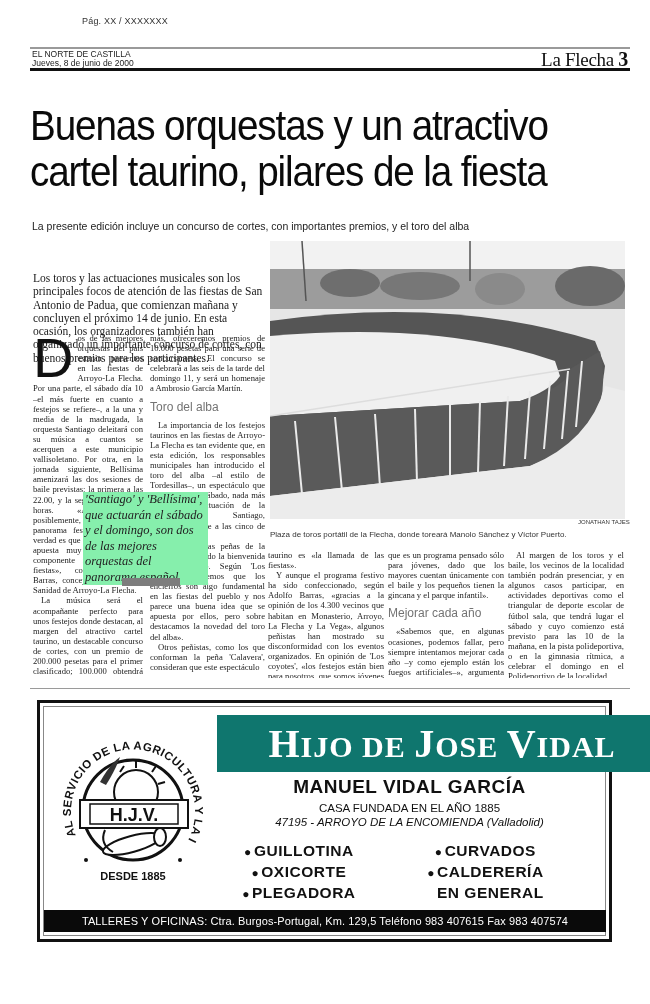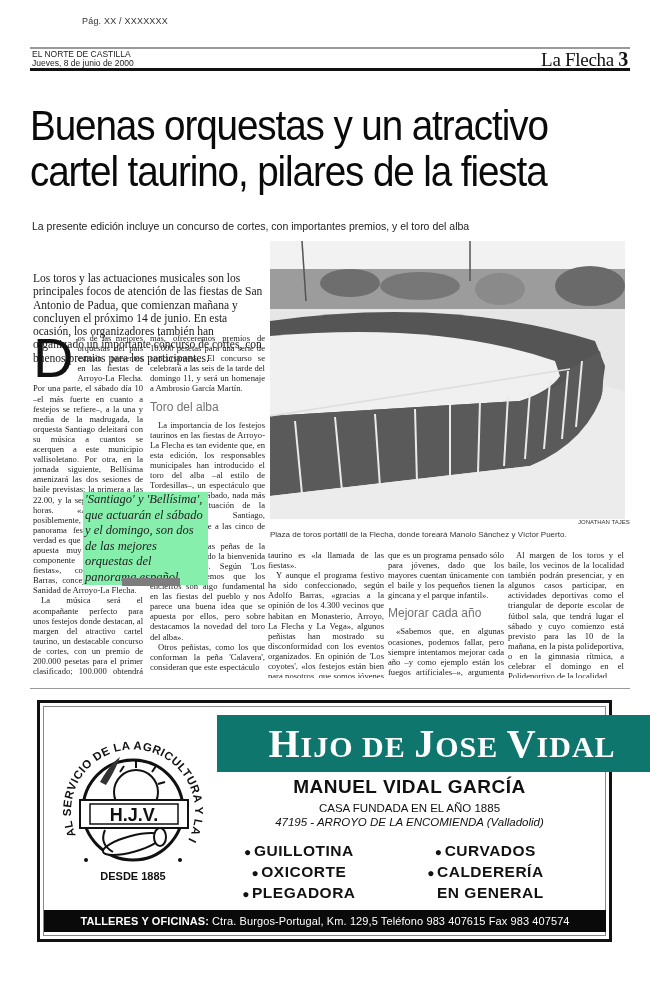--- a/index.html
+++ b/index.html
@@ -58,21 +58,21 @@
   .founded { left: 217px; top: 802px; width: 385px; text-align: center; font: 11.5px "Liberation Sans", sans-serif; }
   .address { left: 217px; top: 816px; width: 385px; text-align: center; font: italic 11.5px "Liberation Sans", sans-serif; }
 
   .services { font: bold 15.5px/20px "Liberation Sans", sans-serif; letter-spacing: 0.5px; }
   .services li { list-style: none; text-align: center; }
   .services .b { display: inline-block; width: 12px; font-size: 12px; }
   .svc-left { left: 240px; top: 841px; }
   .svc-right { left: 425px; top: 841px; }
 
   .footer-bar { left: 44px; top: 910px; width: 562px; height: 22px; background: #0a0a0a; color: #fff; font: 11px/22px "Liberation Sans", sans-serif; text-align: center; white-space: nowrap; letter-spacing: 0.1px; }
-  .footer-bar b { font-weight: bold; }
+  .footer-bar b { font-weight: normal; }
 </style>
 </head>
 <body>
 
 <div class="abs pag">Pág. XX / XXXXXXX</div>
 
 <div class="abs rule-top"></div>
 <div class="abs masthead-left">
   <div>EL NORTE DE CASTILLA</div>
   <div>Jueves, 8 de junio de 2000</div>

